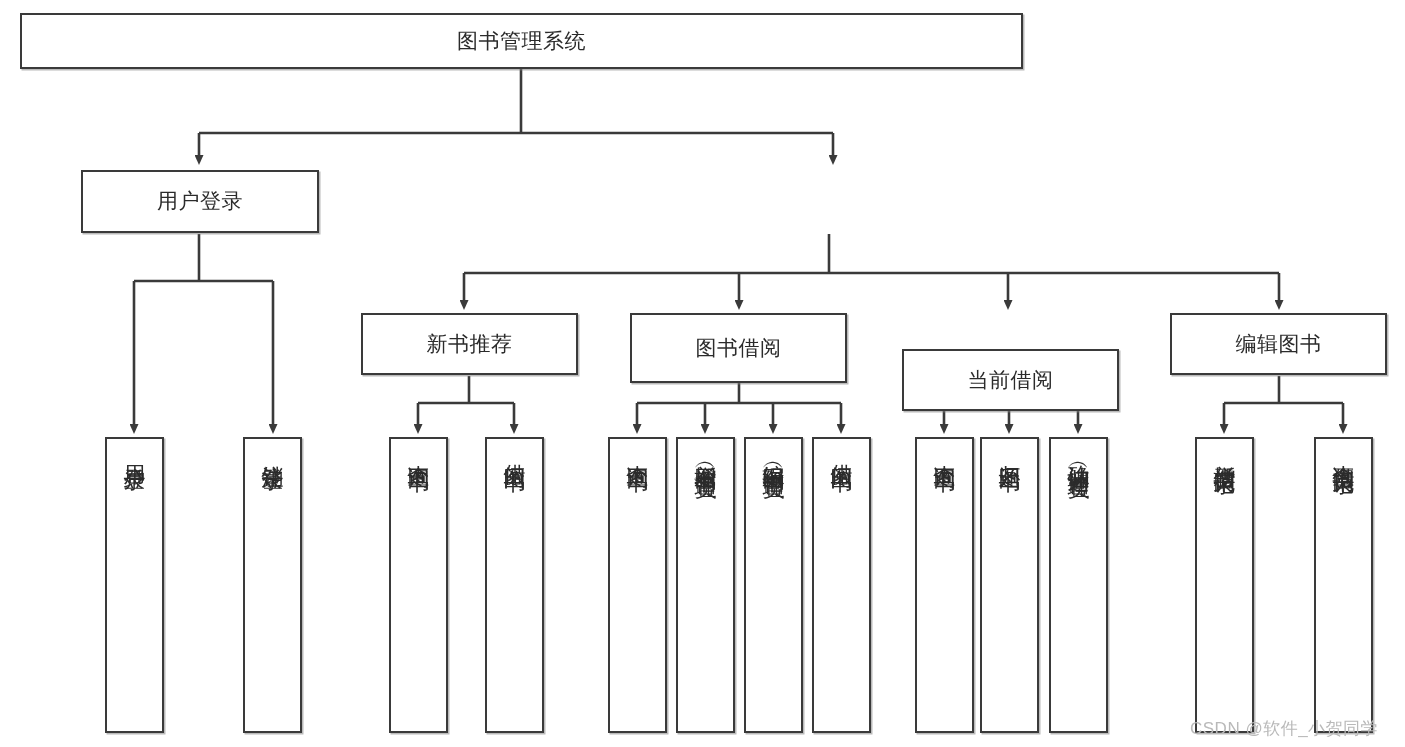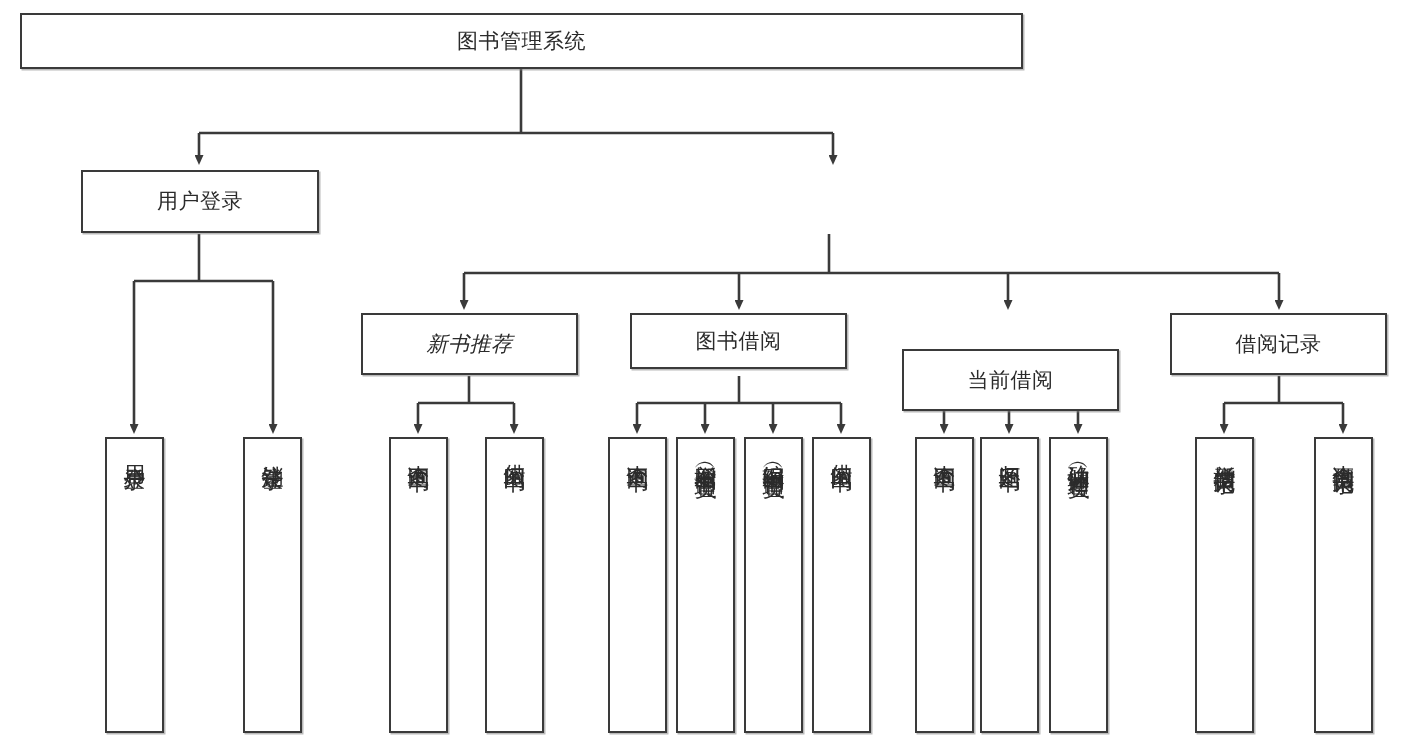--- a/index.html
+++ b/index.html
@@ -127,34 +127,34 @@
 
   <div class="node h root" style="left:20px; top:13px; width:1003px; height:56px;">
     <span class="label">图书管理系统</span>
   </div>
 
   <div class="node h" style="left:81px; top:170px; width:238px; height:63px;">
     <span class="label">用户登录</span>
   </div>
 
 
-  <div class="node h" style="left:361px; top:313px; width:217px; height:62px;font-style:italic;">
+  <div class="node h" style="left:361px; top:313px; width:217px; height:62px;">
     <span class="label">新书推荐</span>
   </div>
 
-  <div class="node h" style="left:630px; top:313px; width:217px; height:56px;">
+  <div class="node h" style="left:630px; top:313px; width:217px; height:70px;">
     <span class="label">图书借阅</span>
   </div>
 
   <div class="node h" style="left:902px; top:313px; width:217px; height:62px;margin-top:36px;">
     <span class="label">当前借阅</span>
   </div>
 
   <div class="node h" style="left:1170px; top:313px; width:217px; height:62px;">
-    <span class="label">借阅记录</span>
+    <span class="label">编辑图书</span>
   </div>
 
   <div class="node v" style="left:105px; top:437px; width:59px; height:296px;">
     <span class="label">用户登录</span>
   </div>
 
   <div class="node v" style="left:243px; top:437px; width:59px; height:296px;">
     <span class="label">注销登录</span>
   </div>
 
@@ -195,14 +195,15 @@
   </div>
 
   <div class="node v" style="left:1195px; top:437px; width:59px; height:296px;">
     <span class="label">新增借阅记录</span>
   </div>
 
   <div class="node v" style="left:1314px; top:437px; width:59px; height:296px;">
     <span class="label">查询借阅记录</span>
   </div>
 
+  <div class="watermark" style="left:1190px; top:717px;">CSDN @软件_小贺同学</div>
 
 </div>
 
 </body></html>

